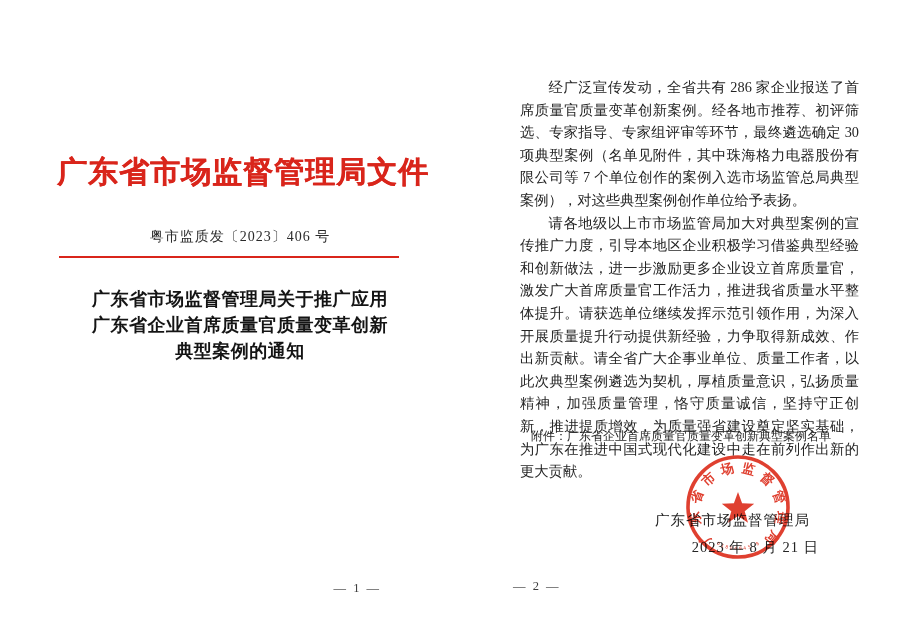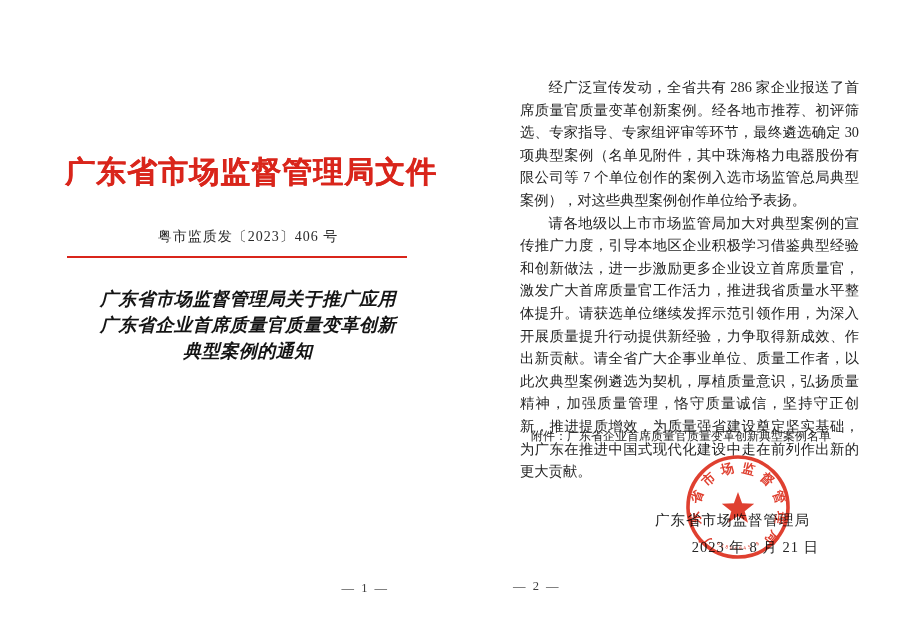--- a/index.html
+++ b/index.html
@@ -7,21 +7,21 @@
   .doc {
     position: relative;
     width: 900px;
     height: 636px;
     background: #ffffff;
     font-family: "Liberation Serif", "DejaVu Serif", serif;
     color: #1f1f1f;
     overflow: hidden;
   }
   .page { position: absolute; top: 0; height: 636px; }
-  .page-left  { left: 57px;  width: 366px; margin-left: 8px; }
+  .page-left  { left: 57px;  width: 366px; }
   .page-right { left: 507px; width: 339px; }
 
   .header-title {
     position: absolute;
     top: 152px; left: 0; width: 100%;
     text-align: center;
     font-size: 30px;
     font-weight: 700;
     color: #d9251b;
     letter-spacing: 1px;
@@ -44,21 +44,20 @@
   }
   .notice-title {
     position: absolute;
     top: 286px; left: 0; width: 100%;
     text-align: center;
     font-size: 18px;
     font-weight: 700;
     line-height: 26px;
     color: #141414;
     letter-spacing: 0.5px;
-    font-style: italic;
   }
   .body-text {
     position: absolute;
     left: 0; width: 100%;
     font-size: 14.5px;
     color: #242424;
     text-align: justify;
   }
   .page-left .body-text { top: 369px; line-height: 24.6px; }
   .page-right .body-text { top: 76px; line-height: 22.6px; font-size: 14.3px; margin-left: 13px; }

